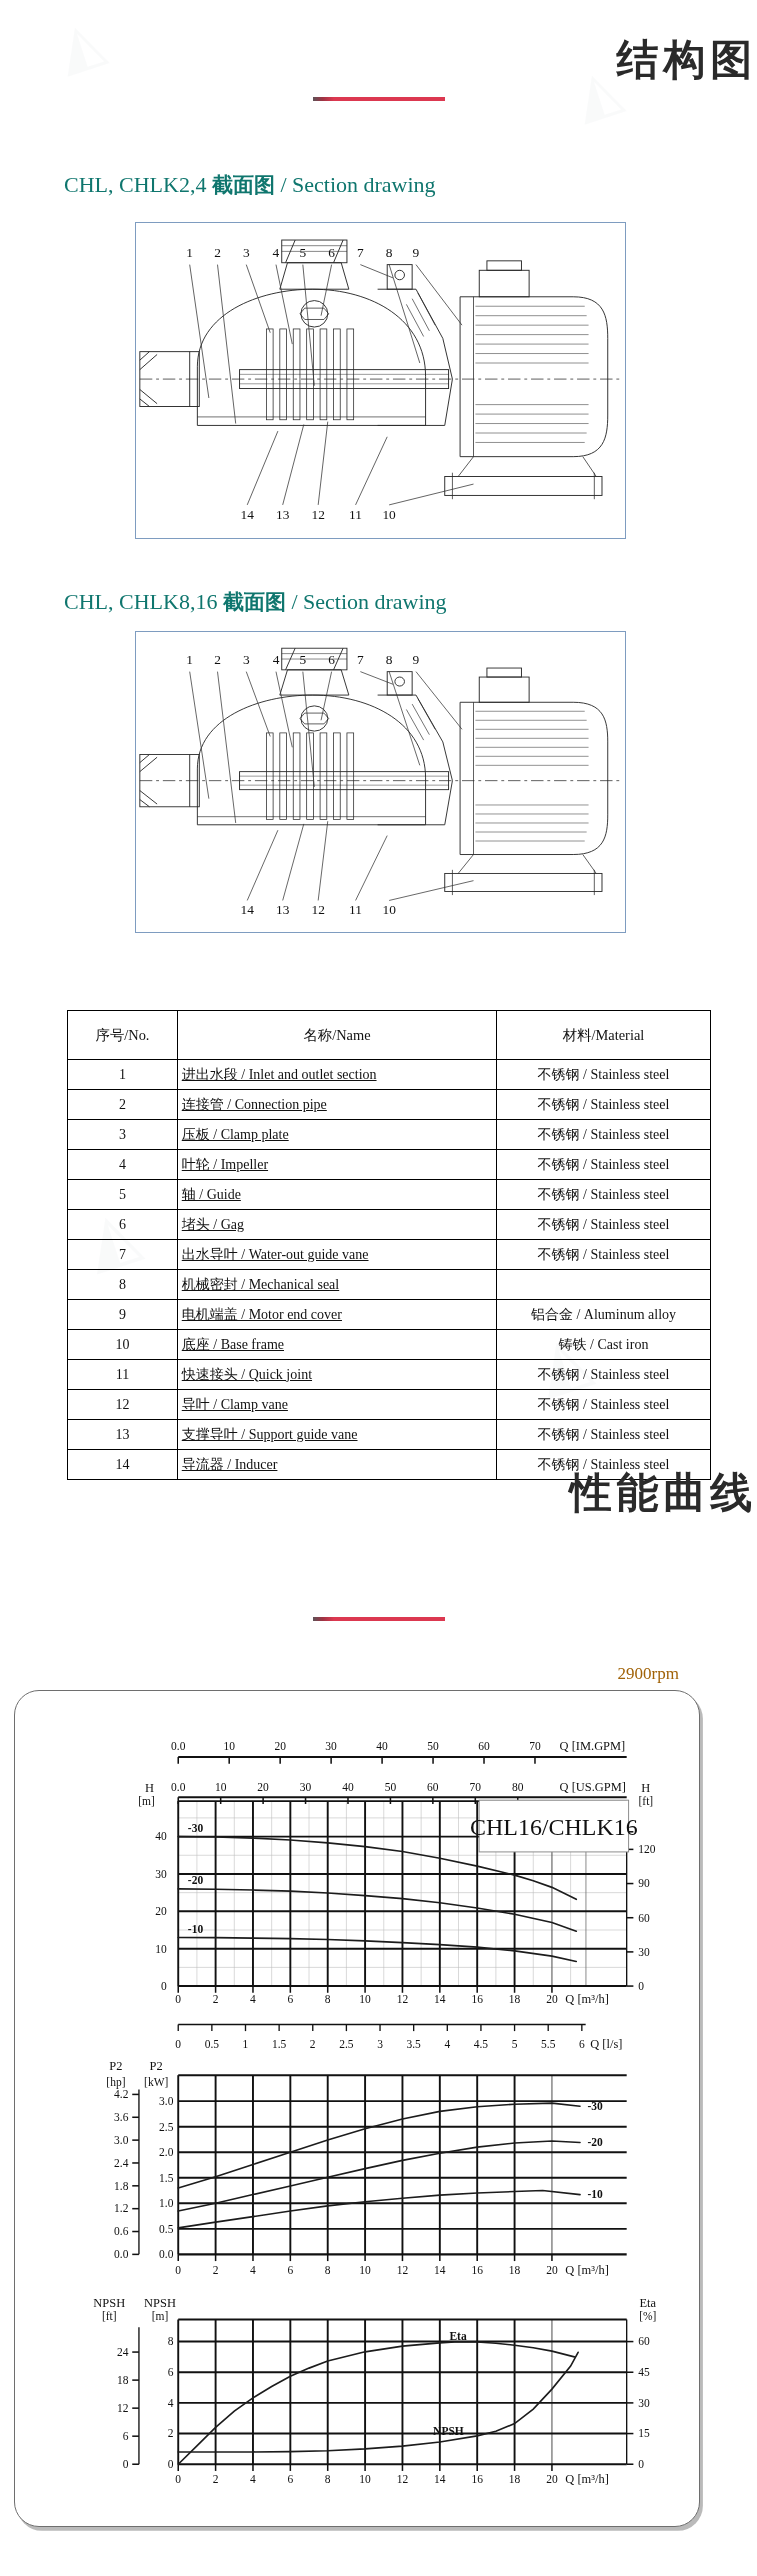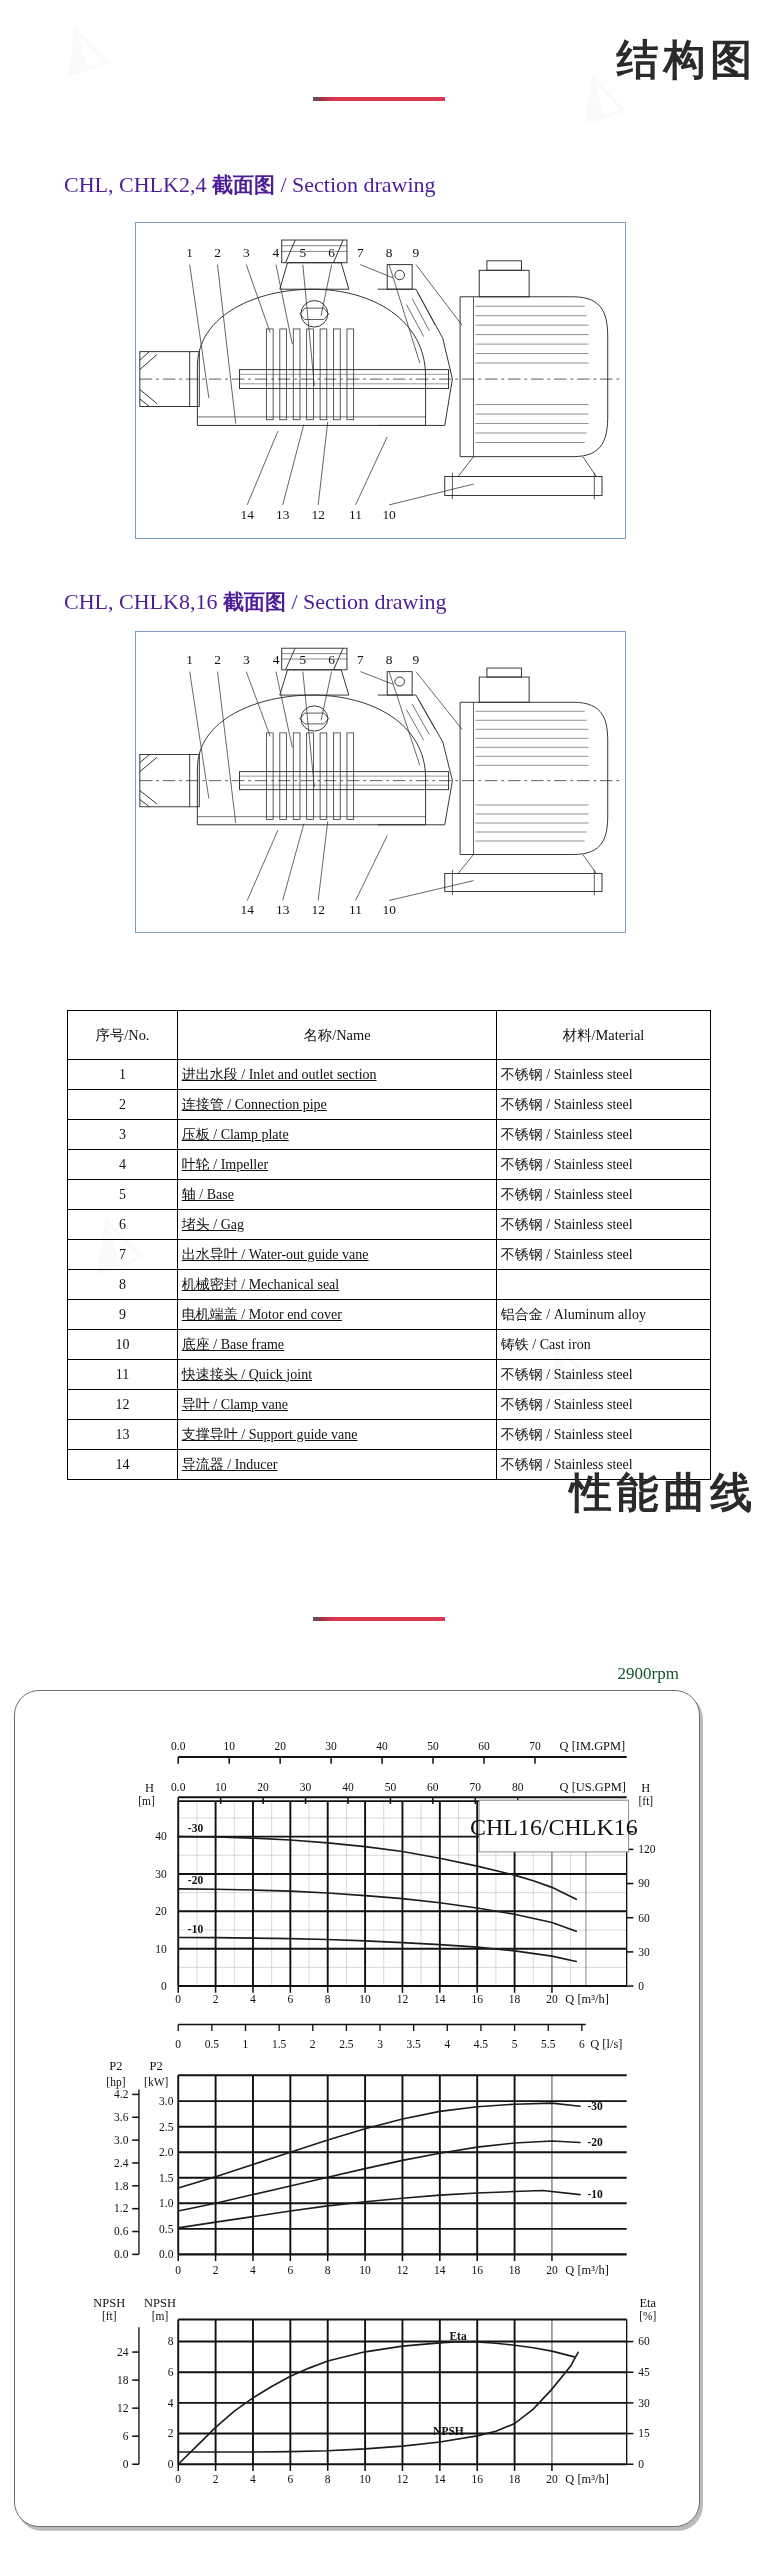--- a/index.html
+++ b/index.html
@@ -5,32 +5,32 @@
   html,body{margin:0;padding:0;background:#fff;}
   #page{position:relative;width:757px;height:2576px;background:#ffffff;overflow:hidden;
         font-family:"Liberation Serif",serif;color:#1b1b1b;}
   .wm{position:absolute;color:#9aa4b0;opacity:.05;font-family:"DejaVu Sans",sans-serif;
       font-weight:700;pointer-events:none;user-select:none;}
   .big-title{position:absolute;left:0;width:757px;text-align:right;
       font-family:"DejaVu Sans",sans-serif;font-weight:800;font-size:42px;
       letter-spacing:4.8px;color:#2a2a2a;}
   .title-underline{position:absolute;left:313px;width:132px;height:3.8px;
       background:linear-gradient(90deg,#5e5358 0px,#9e3343 9.6px,#dc3850 21px,#dc3850 100%);}
-  .sec-head{position:absolute;left:64px;font-size:22px;color:#4c1d95;white-space:nowrap;}
+  .sec-head{position:absolute;left:64px;font-size:22px;color:#0f766e;white-space:nowrap;}
   .sec-head .cn{font-weight:700;font-family:"DejaVu Sans",sans-serif;font-size:21px;}
   .draw-box{position:absolute;left:135px;width:489px;border:1.9px solid #7e9cc0;background:#fff;}
   .draw-box svg{display:block;width:100%;height:100%;}
   table.material{position:absolute;left:67px;top:1010px;width:644px;border-collapse:collapse;
       border:1.9px solid #000;font-size:14px;color:#111;}
   table.material th,table.material td{border:1px solid #000;height:29px;padding:0 3.8px;}
   table.material thead th{height:48px;font-weight:400;font-size:14.4px;text-align:center;}
   td.c-no{width:103px;text-align:center;}
   td.c-name{width:317px;text-align:left;padding-left:29px;text-decoration:underline;}
-  td.c-mat{width:209px;text-align:left;padding-left:17px;}
-  #rpm-label{position:absolute;top:1664px;right:78px;font-size:17px;color:#14532d;}
+  td.c-mat{width:209px;text-align:center;padding-left:17px;}
+  #rpm-label{position:absolute;top:1664px;right:78px;font-size:17px;color:#a16207;}
   #perf-panel{position:absolute;left:14.4px;top:1690px;width:684px;height:835px;
       border:1.9px solid #6e6e6e;border-radius:25px;background:#fff;
       box-shadow:2.9px 3.8px 0 rgba(130,130,130,.55);}
   #charts-overlay{position:absolute;left:0;top:0;width:757px;height:2576px;pointer-events:none;}
 </style>
 </head>
 <body>
 
 <div id="page">
 
@@ -219,21 +219,21 @@
           <td class="c-name">压板 / Clamp plate</td>
           <td class="c-mat">不锈钢 / Stainless steel</td>
         </tr>
         <tr>
           <td class="c-no">4</td>
           <td class="c-name">叶轮 / Impeller</td>
           <td class="c-mat">不锈钢 / Stainless steel</td>
         </tr>
         <tr>
           <td class="c-no">5</td>
-          <td class="c-name">轴 / Base</td>
+          <td class="c-name">轴 / Guide</td>
           <td class="c-mat">不锈钢 / Stainless steel</td>
         </tr>
         <tr>
           <td class="c-no">6</td>
           <td class="c-name">堵头 / Gag</td>
           <td class="c-mat">不锈钢 / Stainless steel</td>
         </tr>
         <tr>
           <td class="c-no">7</td>
           <td class="c-name">出水导叶 / Water-out guide vane</td>

